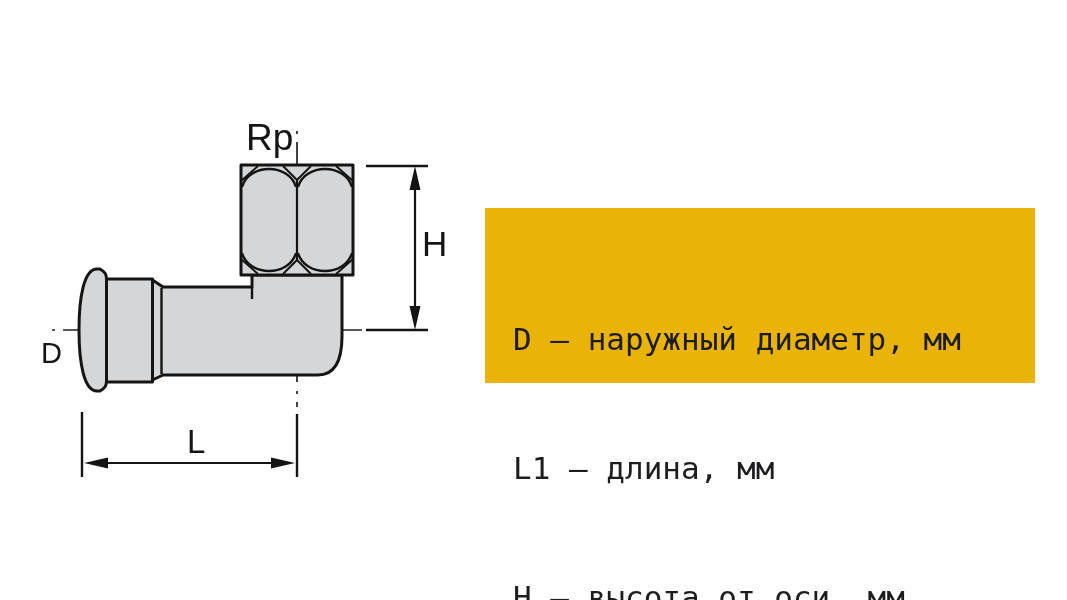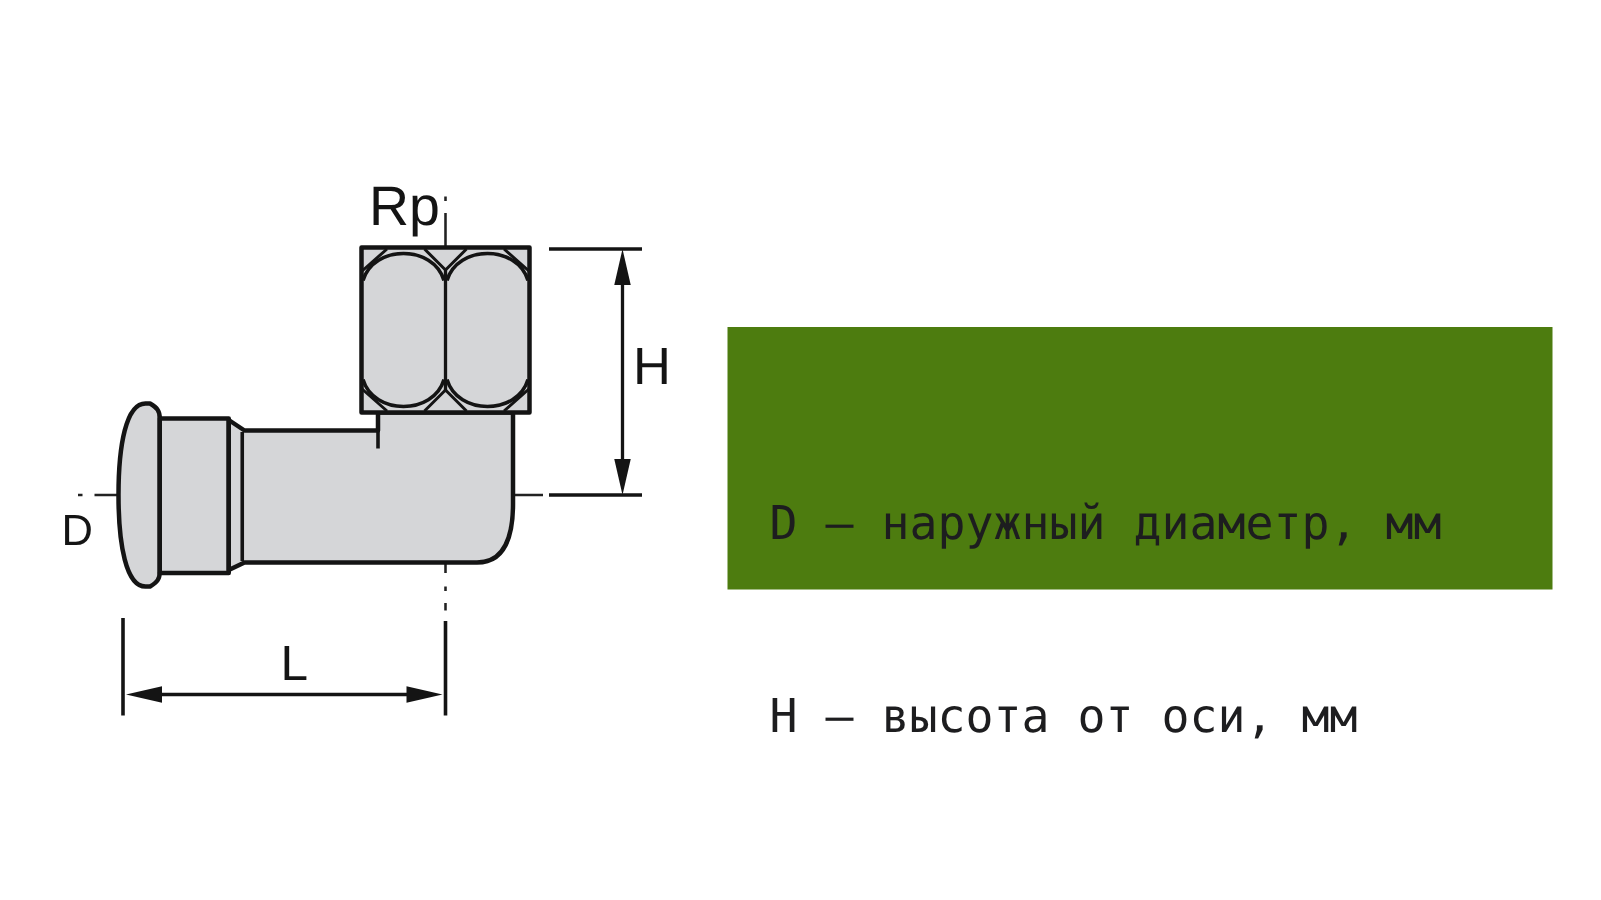--- a/index.html
+++ b/index.html
@@ -23,23 +23,23 @@
   .w24{stroke-width:2.4px;}
   .w22{stroke-width:2.2px;}
   .w2{stroke-width:2px;}
   .nofill{fill:none;}
   .centerline{stroke:#222222;stroke-width:1.7px;fill:none;}
   .dim{stroke:#141414;stroke-width:2.2px;fill:none;}
   .ext{stroke:#141414;stroke-width:2.4px;fill:none;}
   .arrow{fill:#141414;stroke:none;}
   .legend{
     position:absolute;
-    left:485px;top:218px;
+    left:485px;top:208px;
     width:550px;height:175px;
-    background:#4d7c0f;
+    background:#eab308;
     box-sizing:border-box;
     padding:24px 0 0 28px;
     font-family:"DejaVu Sans Mono",monospace;
     font-size:31px;
     line-height:43px;
     color:#1d1d1f;
     white-space:pre;
   }
 </style>
 </head>
@@ -91,16 +91,17 @@
       <text class="lbl-l" x="187" y="453">L</text>
     </g>
 
     <text class="lbl-rp" x="246" y="150">Rp</text>
     <text class="lbl-d" x="41" y="363">D</text>
   </svg>
 
   
   <div class="legend">
     <div>D – наружный диаметр, мм</div>
+    <div>L1 – длина, мм</div>
     <div>H – высота от оси, мм</div>
   </div>
 
 </div>
 
 </body></html>

